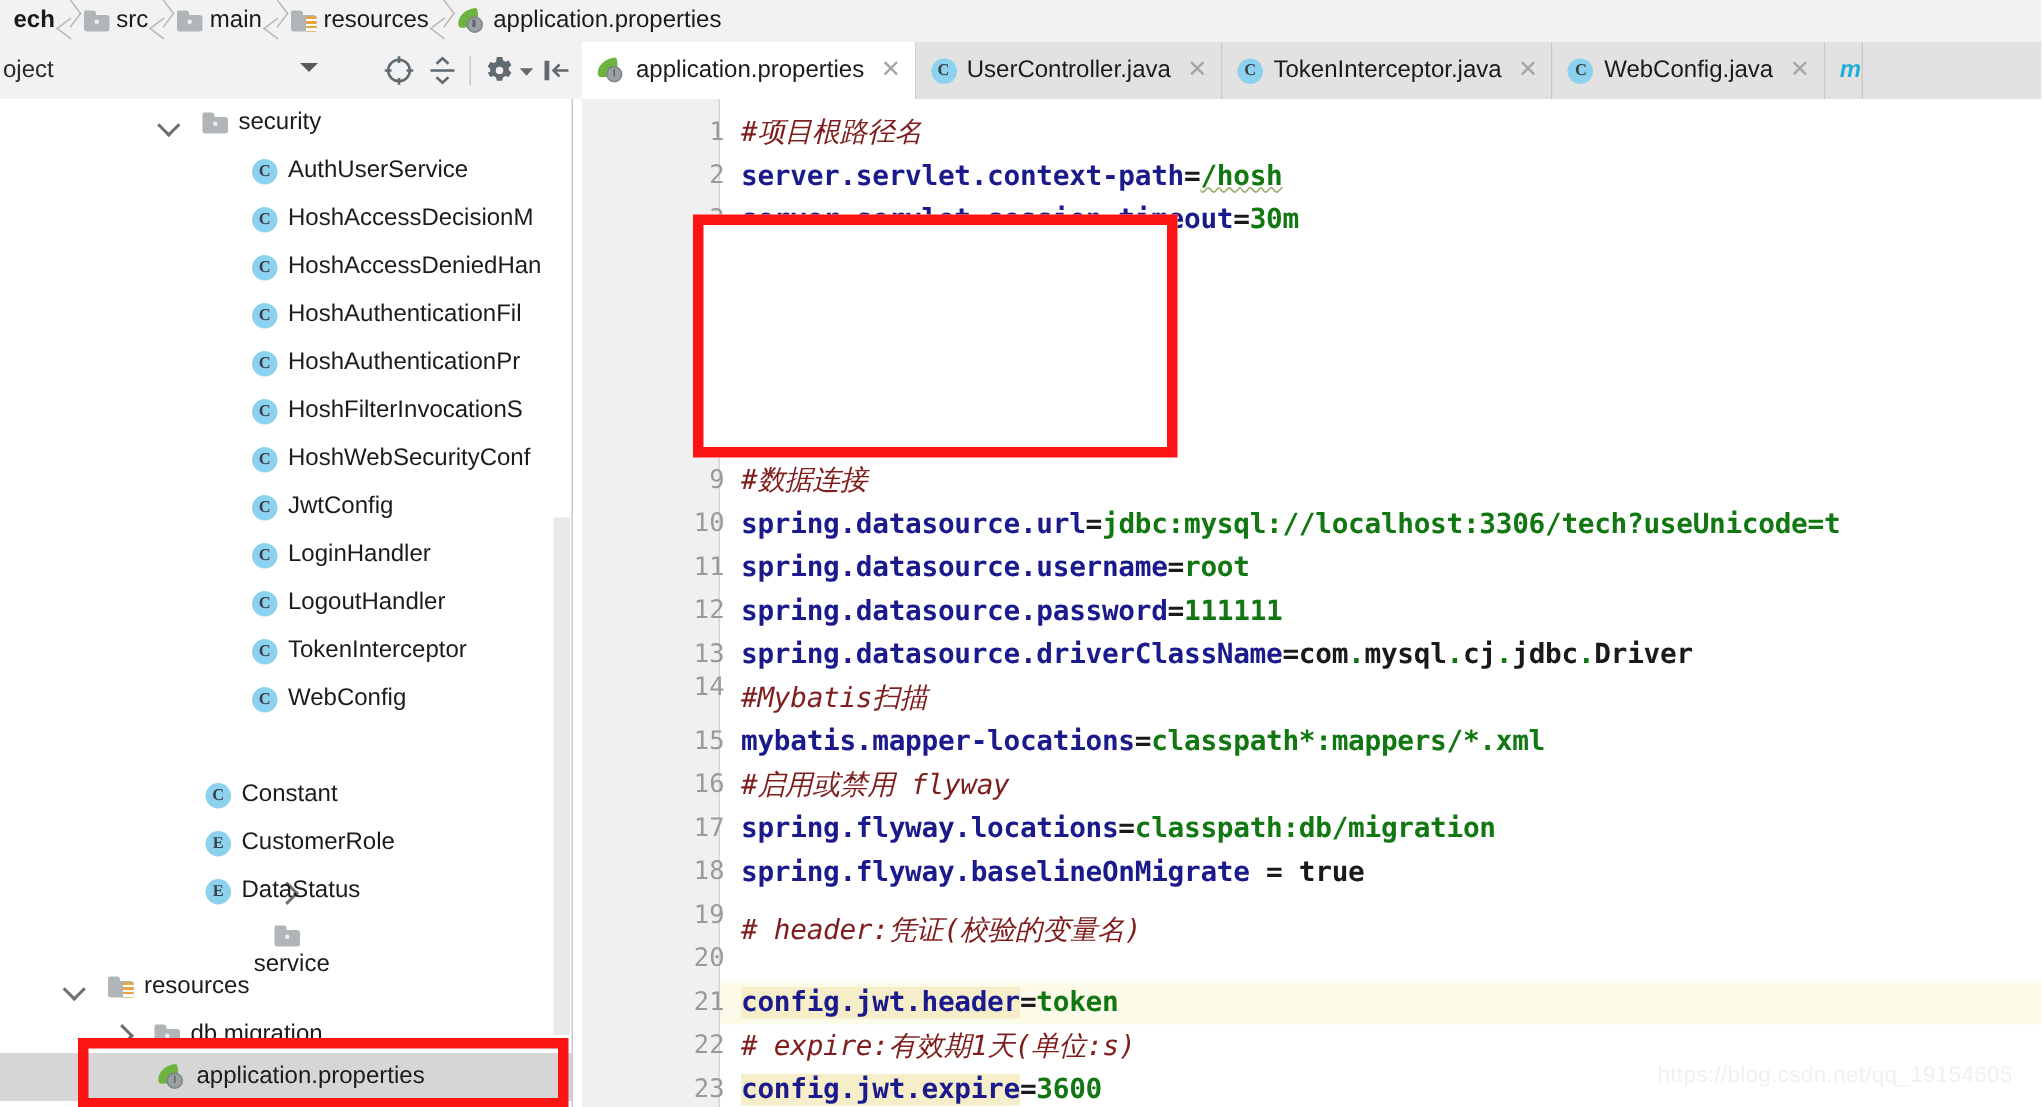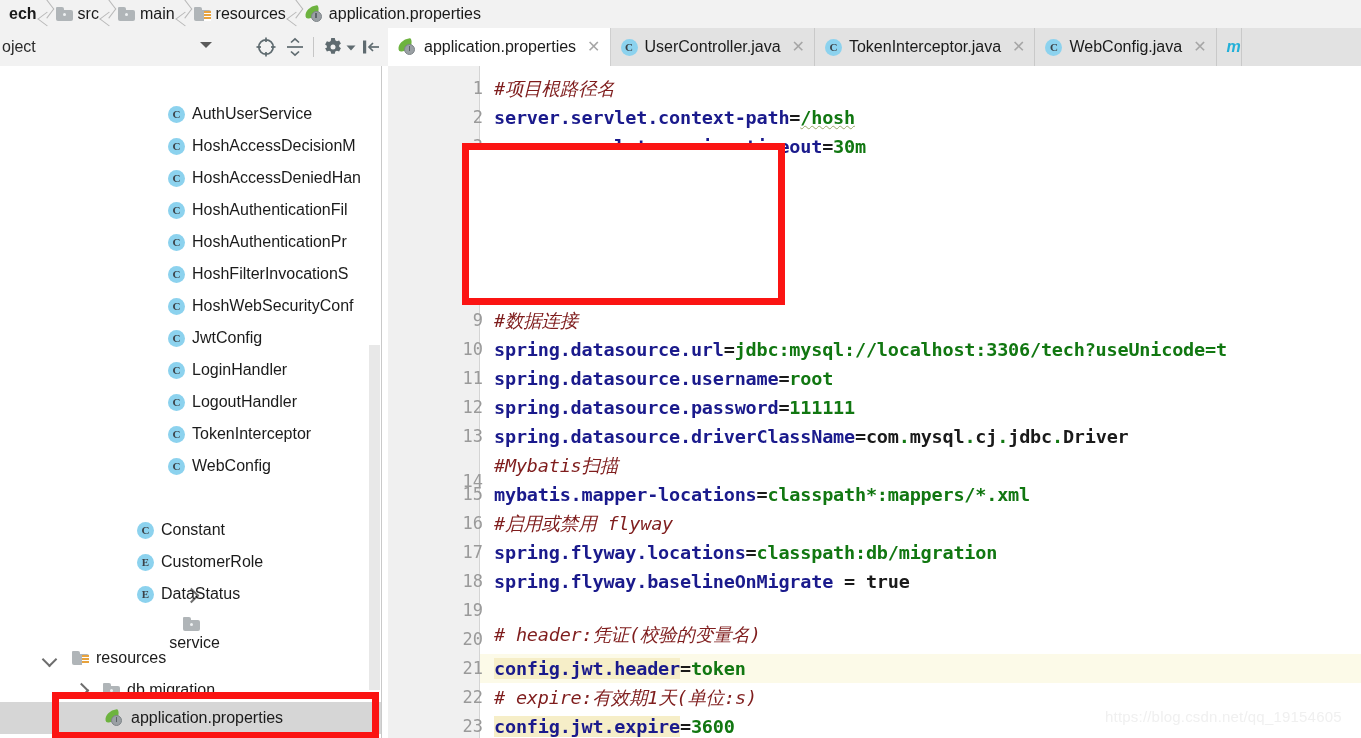--- a/index.html
+++ b/index.html
@@ -269,20 +269,31 @@
         <span class="ico-class">C</span>
         <span>WebConfig.java</span>
         <span class="tclose">✕</span>
       </div>
       <div class="tab partial">
         <span>m</span>
       </div>
     </div>
 
   <div class="tree" id="tree">
+      <div class="trow" style="top: 0px;">
+        <span style="flex: 0 0 105px; height: 1px;"></span>
+        <span class="twist open"></span>
+        <span style="flex: 0 0 14px; height: 1px;"></span>
+        <span class="ico-folder">
+          <span class="ftab"></span>
+          <span class="fbody"></span>
+          <span class="fdot"></span>
+        </span>
+        <span class="tlabel">security</span>
+      </div>
       <div class="trow" style="top: 32px;">
         <span style="flex: 0 0 168px; height: 1px;"></span>
         <span class="ico-class">C</span>
         <span class="tlabel">AuthUserService</span>
       </div>
       <div class="trow" style="top: 64px;">
         <span style="flex: 0 0 168px; height: 1px;"></span>
         <span class="ico-class">C</span>
         <span class="tlabel">HoshAccessDecisionM</span>
       </div>
@@ -420,34 +431,34 @@
         <div class="lnum" style="top: 240px;">9</div>
         <div class="codeline" style="top: 240px;"><span class="cmt">#数据连接</span></div>
         <div class="lnum" style="top: 269px;">10</div>
         <div class="codeline" style="top: 269px;"><span class="k">spring.datasource.url</span><span class="eq">=</span><span class="v-str">jdbc:mysql://localhost:3306/tech?useUnicode=t</span></div>
         <div class="lnum" style="top: 298px;">11</div>
         <div class="codeline" style="top: 298px;"><span class="k">spring.datasource.username</span><span class="eq">=</span><span class="v-str">root</span></div>
         <div class="lnum" style="top: 327px;">12</div>
         <div class="codeline" style="top: 327px;"><span class="k">spring.datasource.password</span><span class="eq">=</span><span class="v-str">111111</span></div>
         <div class="lnum" style="top: 356px;">13</div>
         <div class="codeline" style="top: 356px;"><span class="k">spring.datasource.driverClassName</span><span class="eq">=</span><span class="v-plain">com</span><span class="v-str">.</span><span class="v-plain">mysql</span><span class="v-str">.</span><span class="v-plain">cj</span><span class="v-str">.</span><span class="v-plain">jdbc</span><span class="v-str">.</span><span class="v-plain">Driver</span></div>
-        <div class="lnum" style="top: 401px;">14</div>
+        <div class="lnum" style="top: 378px;">14</div>
         <div class="codeline" style="top: 385px;"><span class="cmt">#Mybatis扫描</span></div>
         <div class="lnum" style="top: 414px;">15</div>
         <div class="codeline" style="top: 414px;"><span class="k">mybatis.mapper-locations</span><span class="eq">=</span><span class="v-str">classpath*:mappers/*.xml</span></div>
         <div class="lnum" style="top: 443px;">16</div>
         <div class="codeline" style="top: 443px;"><span class="cmt">#启用或禁用 flyway</span></div>
         <div class="lnum" style="top: 472px;">17</div>
         <div class="codeline" style="top: 472px;"><span class="k">spring.flyway.locations</span><span class="eq">=</span><span class="v-str">classpath:db/migration</span></div>
         <div class="lnum" style="top: 501px;">18</div>
         <div class="codeline" style="top: 501px;"><span class="k">spring.flyway.baselineOnMigrate</span><span class="eq"> = </span><span class="v-plain">true</span></div>
         <div class="lnum" style="top: 530px;">19</div>
         <div class="codeline" style="top: 530px;"></div>
         <div class="lnum" style="top: 559px;">20</div>
-        <div class="codeline" style="top: 554px;"><span class="cmt"># header:凭证(校验的变量名)</span></div>
+        <div class="codeline" style="top: 540px;"><span class="cmt"># header:凭证(校验的变量名)</span></div>
         <div class="lnum" style="top: 588px;">21</div>
         <div class="codeline" style="top: 588px;"><span class="k hl-key">config.jwt.header</span><span class="eq">=</span><span class="v-str">token</span></div>
         <div class="lnum" style="top: 617px;">22</div>
         <div class="codeline" style="top: 617px;"><span class="cmt"># expire:有效期1天(单位:s)</span></div>
         <div class="lnum" style="top: 646px;">23</div>
         <div class="codeline" style="top: 646px;"><span class="k hl-key">config.jwt.expire</span><span class="eq">=</span><span class="v-str">3600</span></div>
       </div>
   </div>
 
   <div class="redbox fill" id="redbox-code" style="left: 462px; top: 143px; width: 323px; height: 162px;">

